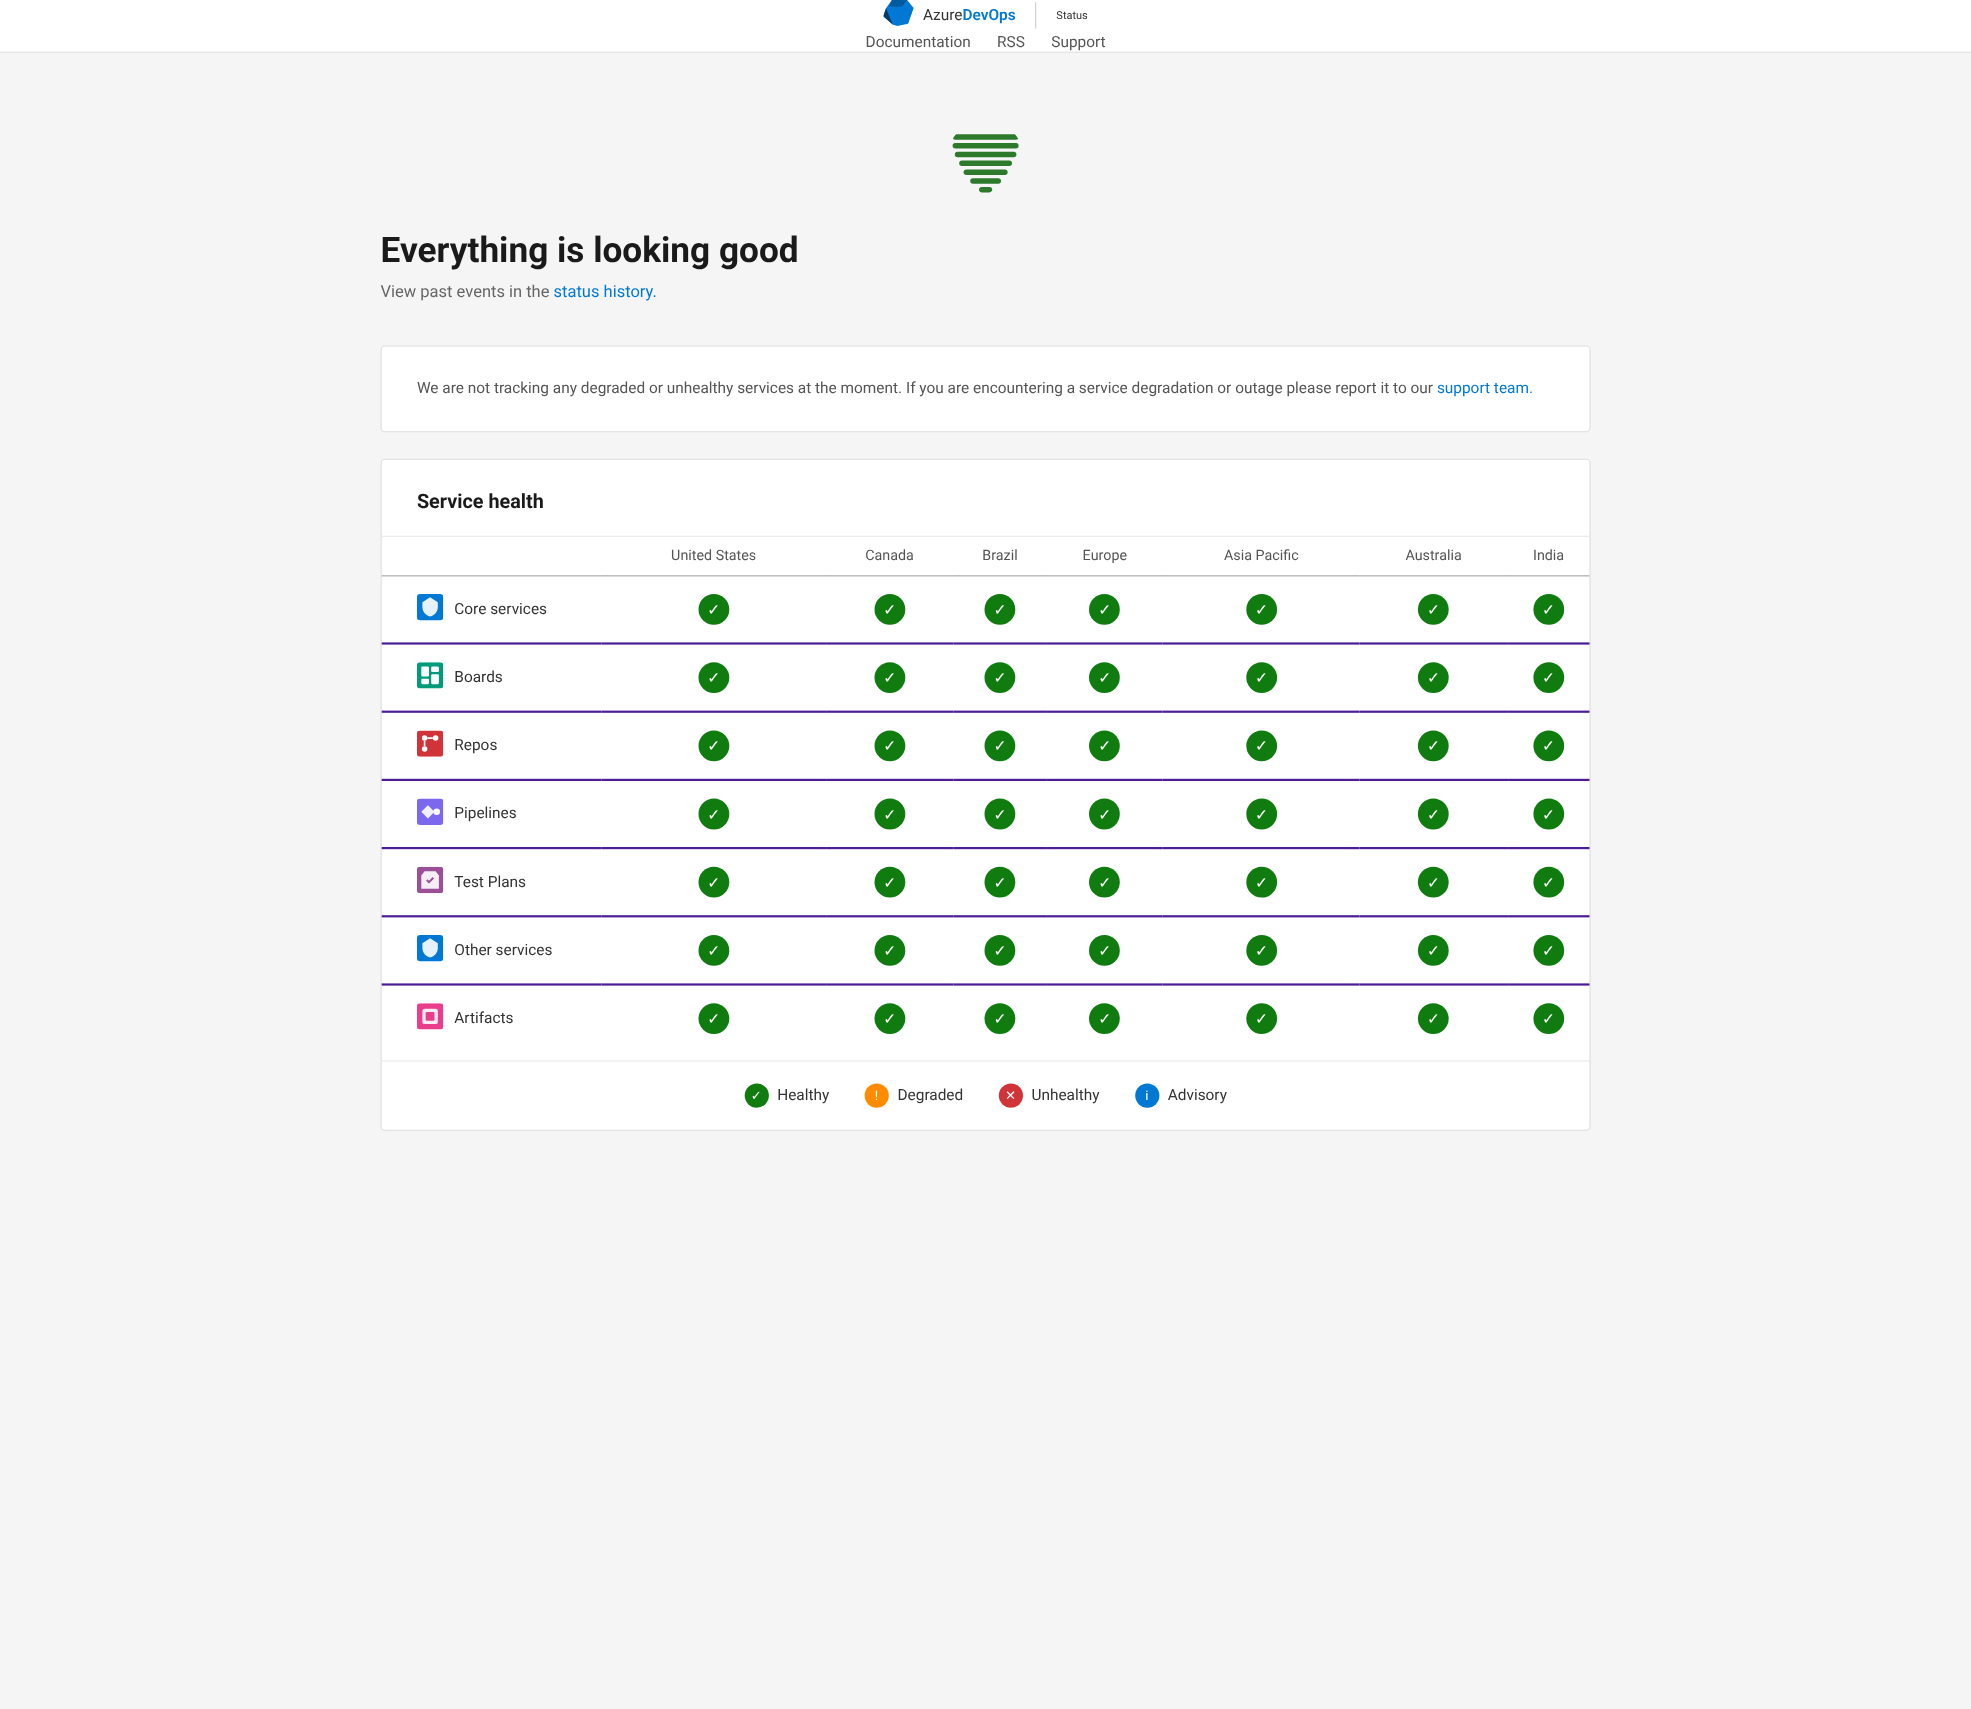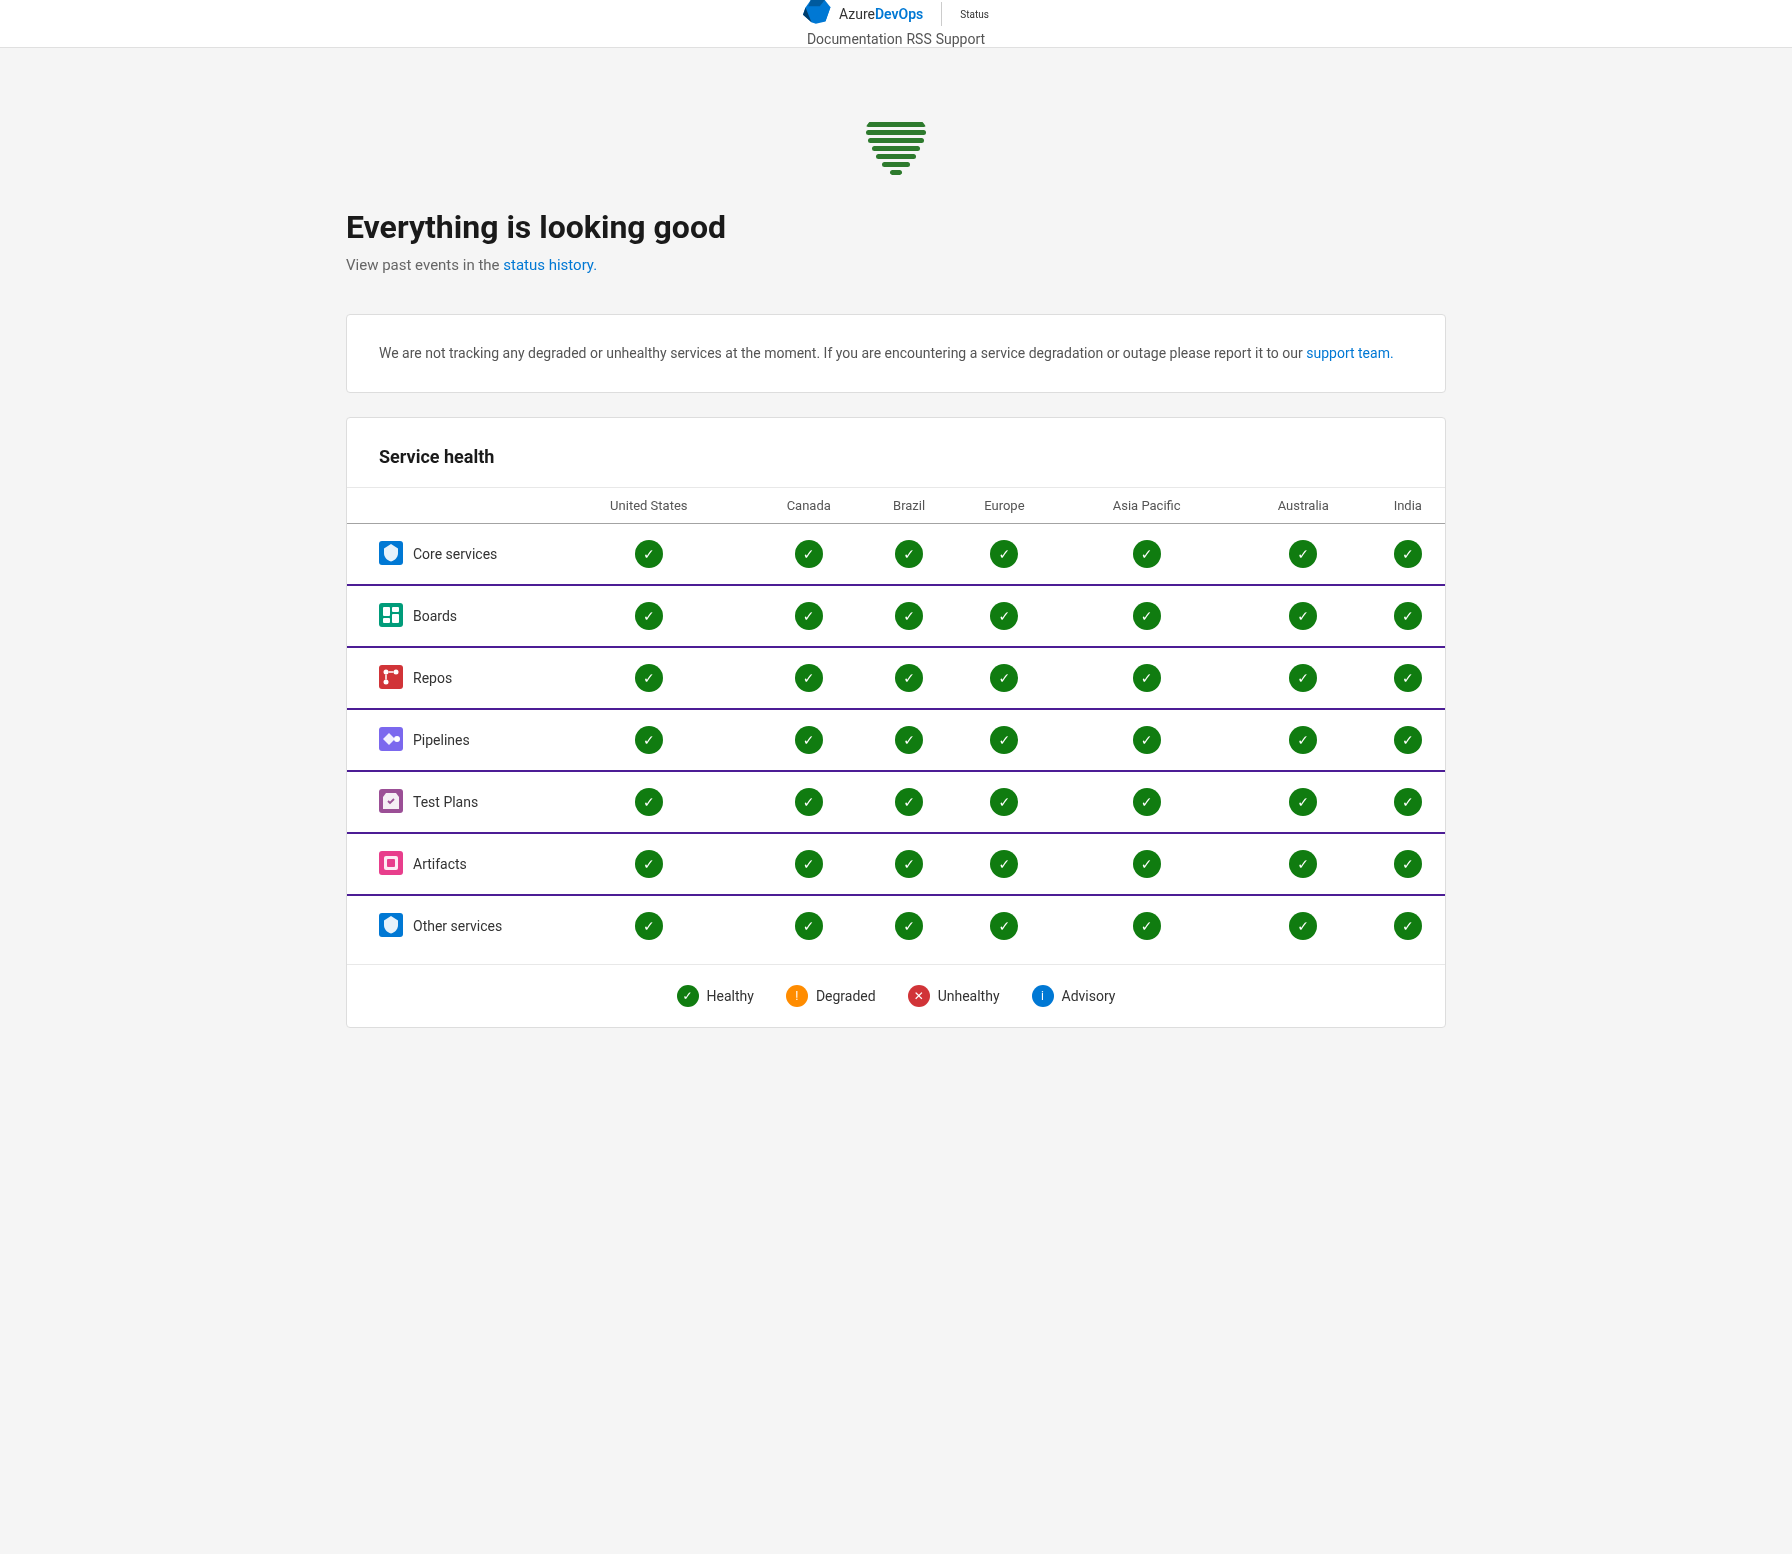--- a/index.html
+++ b/index.html
@@ -44,21 +44,21 @@
       background: #ccc;
       margin: 0 10px;
     }
     .header-status {
       font-size: 10px;
       color: #333;
     }
     .header-right {
       display: flex;
       align-items: center;
-      gap: 4px;
+      gap: 24px;
     }
     .header-right a {
       font-size: 14px;
       color: #555;
       text-decoration: none;
     }
 
     
     .main {
       max-width: 1140px;
@@ -424,43 +424,43 @@
             <td><span class="check-icon">✓</span></td>
             <td><span class="check-icon">✓</span></td>
             <td><span class="check-icon">✓</span></td>
             <td><span class="check-icon">✓</span></td>
             <td><span class="check-icon">✓</span></td>
           </tr>
           <tr>
             <td>
               <div class="service-name">
     <span><svg viewBox="0 0 24 24" width="24" height="24" xmlns="http://www.w3.org/2000/svg">
+                    <rect width="24" height="24" rx="3" fill="#0078d4"></rect>
+                    <path d="M19 7.5L12 3 5 7.5V12c0 4 3 7.5 7 8.5 4-1 7-4.5 7-8.5V7.5z" fill="white" opacity="0.9"></path>
+                  </svg></span>
+    <span>Other services</span>
+  </div>
+            </td>
+            <td><span class="check-icon">✓</span></td>
+            <td><span class="check-icon">✓</span></td>
+            <td><span class="check-icon">✓</span></td>
+            <td><span class="check-icon">✓</span></td>
+            <td><span class="check-icon">✓</span></td>
+            <td><span class="check-icon">✓</span></td>
+            <td><span class="check-icon">✓</span></td>
+          </tr>
+          <tr>
+            <td>
+              <div class="service-name">
+    <span><svg viewBox="0 0 24 24" width="24" height="24" xmlns="http://www.w3.org/2000/svg">
                     <rect width="24" height="24" rx="3" fill="#e83e8c"></rect>
                     <rect x="5" y="5" width="14" height="14" rx="2" fill="white" opacity="0.9"></rect>
                     <rect x="8" y="8" width="8" height="8" rx="1" fill="#e83e8c"></rect>
                   </svg></span>
     <span>Artifacts</span>
-  </div>
-            </td>
-            <td><span class="check-icon">✓</span></td>
-            <td><span class="check-icon">✓</span></td>
-            <td><span class="check-icon">✓</span></td>
-            <td><span class="check-icon">✓</span></td>
-            <td><span class="check-icon">✓</span></td>
-            <td><span class="check-icon">✓</span></td>
-            <td><span class="check-icon">✓</span></td>
-          </tr>
-          <tr>
-            <td>
-              <div class="service-name">
-    <span><svg viewBox="0 0 24 24" width="24" height="24" xmlns="http://www.w3.org/2000/svg">
-                    <rect width="24" height="24" rx="3" fill="#0078d4"></rect>
-                    <path d="M19 7.5L12 3 5 7.5V12c0 4 3 7.5 7 8.5 4-1 7-4.5 7-8.5V7.5z" fill="white" opacity="0.9"></path>
-                  </svg></span>
-    <span>Other services</span>
   </div>
             </td>
             <td><span class="check-icon">✓</span></td>
             <td><span class="check-icon">✓</span></td>
             <td><span class="check-icon">✓</span></td>
             <td><span class="check-icon">✓</span></td>
             <td><span class="check-icon">✓</span></td>
             <td><span class="check-icon">✓</span></td>
             <td><span class="check-icon">✓</span></td>
           </tr>

